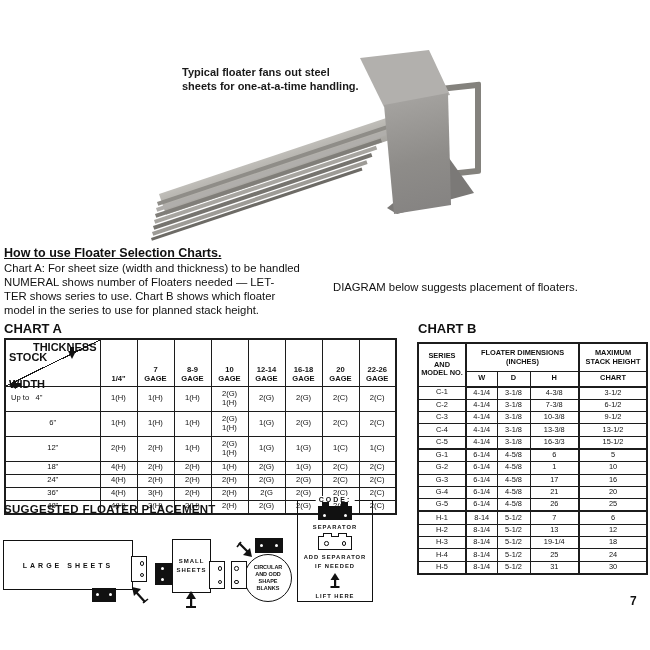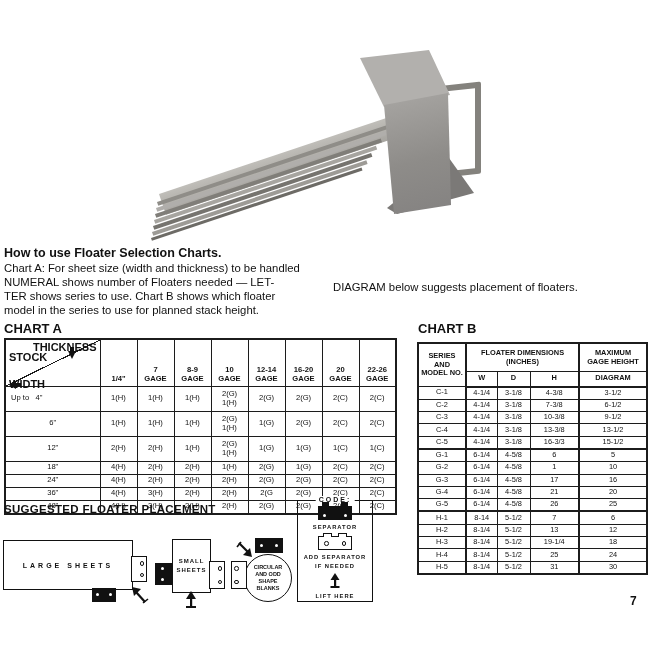--- a/index.html
+++ b/index.html
@@ -10,21 +10,21 @@
   #photo{left:115px;top:18px;width:528px;height:232px;}
   #photo .caption{left:67px;top:48px;font-weight:bold;font-size:11px;line-height:1.25;white-space:pre-line;color:#1a1a1a;z-index:5;}
   .sheet{position:absolute;transform-origin:0 0;transform:rotate(-18.5deg);z-index:2;}
   .sheet-face{left:44px;top:176px;width:246px;height:22px;background:linear-gradient(#c0beb9,#a6a49f);}
   .block-top{left:235px;top:28px;width:110px;height:64px;background:#b2b0ad;clip-path:polygon(10px 12px,79px 4px,100px 49px,34px 61px);z-index:3;}
   .block-front{left:262px;top:72px;width:78px;height:128px;background:linear-gradient(165deg,#aaa8a5,#8e8c89 55%,#838180);clip-path:polygon(7px 15px,71px 3px,74px 115px,17px 124px);z-index:4;}
   .handle{left:321px;top:66px;width:33px;height:80px;border:6px solid #84827d;border-radius:2px;transform:skewY(-6deg);z-index:1;}
   .base-dark{left:270px;top:140px;width:95px;height:60px;background:#7b7977;clip-path:polygon(2px 50px,64px 0px,89px 35px,12px 56px);z-index:2;}
 
   
-  #intro-heading{left:4px;top:246px;font-weight:bold;font-size:12.5px;}
+  #intro-heading{left:4px;top:246px;font-weight:bold;font-size:12.5px;text-decoration:underline;}
   #intro-body{left:4px;top:262px;width:345px;font-size:11.3px;line-height:1.23;white-space:pre-line;}
   #intro-note{left:333px;top:281px;width:312px;font-size:11.3px;}
 
   
   #chart-a-title{left:4px;top:321px;font-weight:bold;font-size:13px;}
   #chart-a{left:4px;top:338px;border-collapse:collapse;table-layout:fixed;}
   #chart-a td,#chart-a th{border:1px solid #1c1c1c;padding:0;font-size:7.6px;text-align:center;vertical-align:middle;white-space:pre-line;line-height:1.15;}
   #chart-a{border:2px solid #1c1c1c;}
   #chart-a th{font-weight:bold;height:38px;vertical-align:bottom;padding-bottom:2px;}
   #chart-a td:first-child{text-align:center;}
@@ -79,20 +79,22 @@
   .csep.black .dot{background:#fff;}
   .csep.white .dot{border:1px solid #111;width:2.5px;height:2.5px;background:#fff;}
 
   #page-number{left:630px;top:594px;font-weight:bold;font-size:12px;}
   svg{position:absolute;overflow:visible;}
 </style>
 </head>
 <body>
 
 <div class="abs" id="photo">
+  <div class="abs caption">Typical floater fans out steel
+sheets for one-at-a-time handling.</div>
   <div class="abs sheet sheet-face"></div>
   <div class="abs sheet" style="left:42px;top:184px;width:246px;height:4px;background:#8f8d88"></div>
   <div class="abs sheet" style="left:41px;top:190px;width:242px;height:4px;background:#b0aeab"></div>
   <div class="abs sheet" style="left:40px;top:196px;width:238px;height:4px;background:#807e79"></div>
   <div class="abs sheet" style="left:39px;top:202px;width:234px;height:4px;background:#a7a5a0"></div>
   <div class="abs sheet" style="left:38px;top:208px;width:230px;height:4px;background:#76746f"></div>
   <div class="abs sheet" style="left:37px;top:214px;width:226px;height:4px;background:#9d9b96"></div>
   <div class="abs sheet" style="left:36px;top:220px;width:222px;height:3px;background:#6d6b66"></div>
   <div class="abs handle"></div>
   <div class="abs base-dark"></div>
@@ -133,21 +135,21 @@
       </th>
     <th>1/4"</th>
         <th>7
 GAGE</th>
         <th>8-9
 GAGE</th>
         <th>10
 GAGE</th>
         <th>12-14
 GAGE</th>
-        <th>16-20
+        <th>16-18
 GAGE</th>
         <th>20
 GAGE</th>
         <th>22-26
 GAGE</th>
       </tr>
   </thead>
   <tbody id="chart-a-body">
       <tr class="tall first">
         <td>Up to   4"</td>
@@ -242,27 +244,27 @@
       <col style="width:68px">
   </colgroup>
   <thead>
     <tr>
       <th rowspan="2" style="height:42px">SERIES
 AND
 MODEL NO.</th>
       <th colspan="3" class="hv hv-r" style="height:27px">FLOATER DIMENSIONS
 (INCHES)</th>
       <th>MAXIMUM
-GAGE HEIGHT</th>
+STACK HEIGHT</th>
     </tr>
     <tr>
       <th class="hv" style="height:13px">W</th>
       <th>D</th>
       <th class="hv-r">H</th>
-      <th>DIAGRAM</th>
+      <th>CHART</th>
     </tr>
   </thead>
   <tbody id="chart-b-body">
       <tr>
         <td>C-1</td>
         <td class="hv">4-1/4</td>
         <td>3-1/8</td>
         <td class="hv-r">4-3/8</td>
         <td>3-1/2</td>
       </tr>

